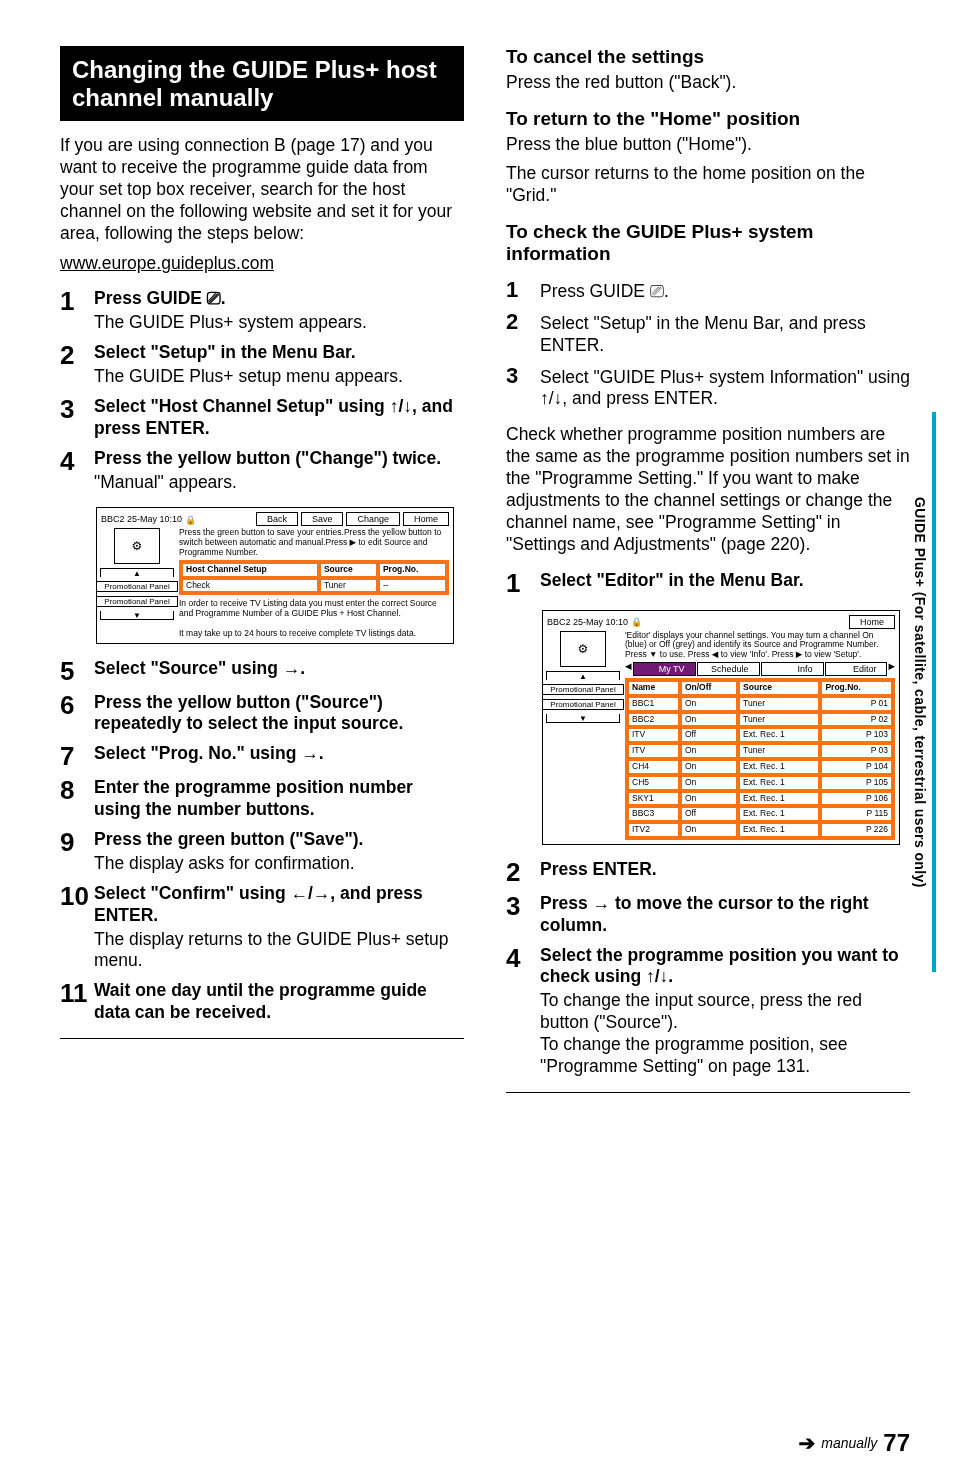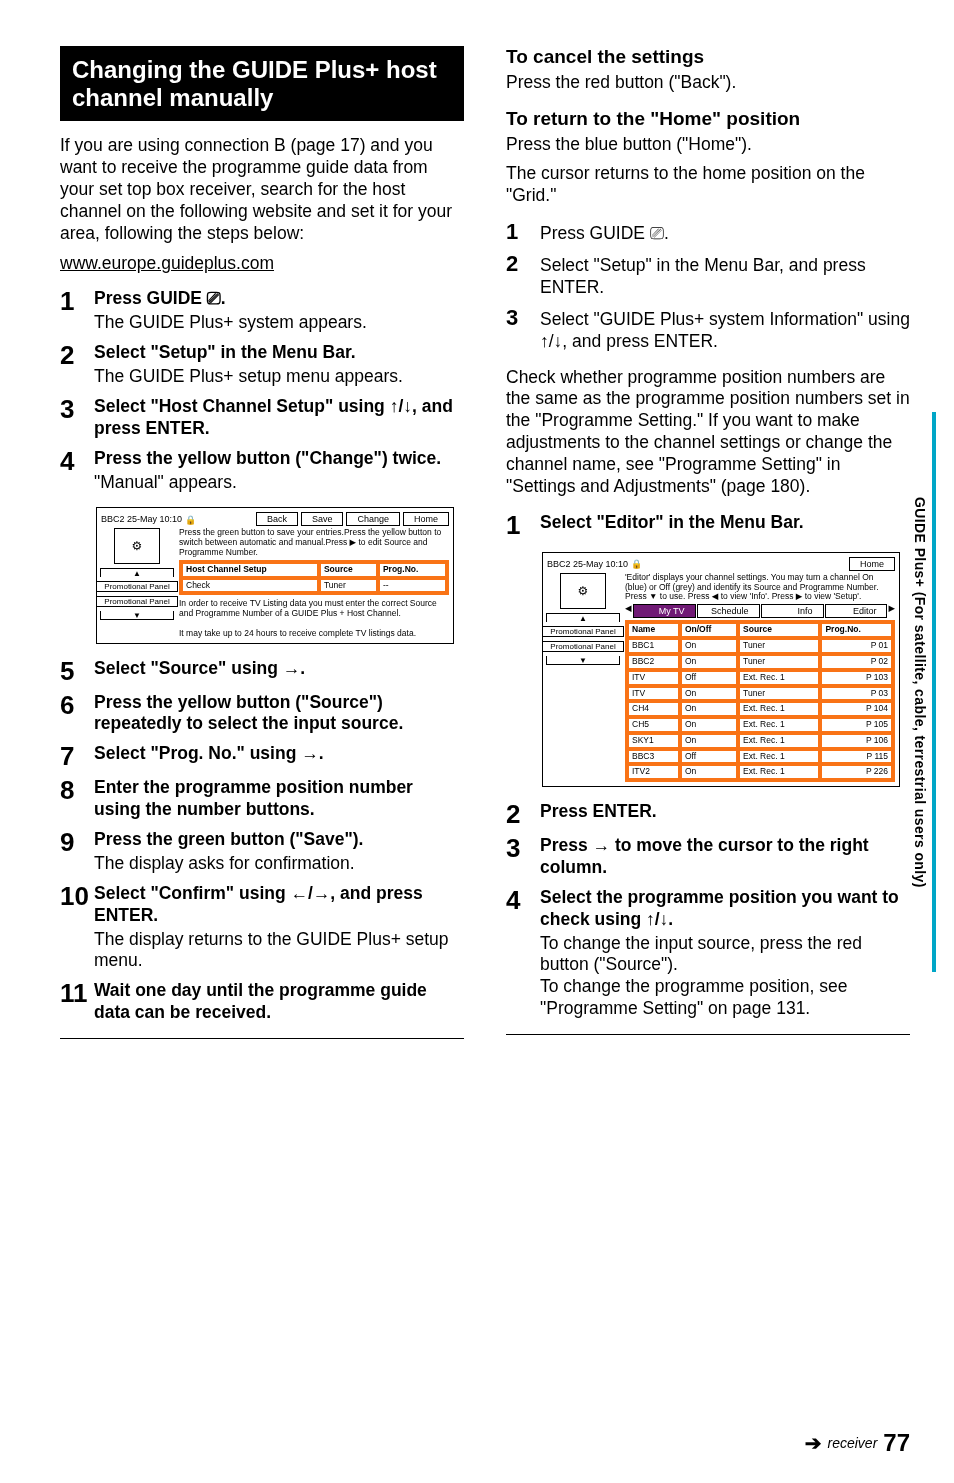--- a/index.html
+++ b/index.html
@@ -315,20 +315,21 @@
   </div>
 
   <div class="col">
     <div class="sub-head" style="margin-top:0">To cancel the settings</div>
     <p class="body-text">Press the red button ("Back").</p>
 
     <div class="sub-head">To return to the "Home" position</div>
     <p class="body-text">Press the blue button ("Home").</p>
     <p class="body-text">The cursor returns to the home position on the "Grid."</p>
 
+    <div class="sub-head">To check the GUIDE Plus+ system information</div>
     <div class="step-list">
       <div class="step">
           <div class="step-num small">1</div>
           <div class="step-body">
             <div class="step-desc">Press GUIDE ⎚.</div>
           </div>
         </div>
       <div class="step">
           <div class="step-num small">2</div>
           <div class="step-body">
@@ -336,21 +337,21 @@
           </div>
         </div>
       <div class="step">
           <div class="step-num small">3</div>
           <div class="step-body">
             <div class="step-desc">Select "GUIDE Plus+ system Information" using ↑/↓, and press ENTER.</div>
           </div>
         </div>
     </div>
 
-    <p class="body-text">Check whether programme position numbers are the same as the programme position numbers set in the "Programme Setting." If you want to make adjustments to the channel settings or change the channel name, see "Programme Setting" in "Settings and Adjustments" (page 180).</p>
+    <p class="body-text">Check whether programme position numbers are the same as the programme position numbers set in the "Programme Setting." If you want to make adjustments to the channel settings or change the channel name, see "Programme Setting" in "Settings and Adjustments" (page 220).</p>
 
     <div class="step-list">
       <div class="step">
           <div class="step-num">1</div>
           <div class="step-body">
             <div class="step-title">Select "Editor" in the Menu Bar.</div>
           </div>
         </div>
     </div>
 
@@ -474,15 +475,15 @@
 </div>
 
 <div class="side-tab">
   <div class="side-tab-inner">
     <div class="side-tab-text">GUIDE Plus+ (For satellite, cable, terrestrial users only)</div>
   </div>
 </div>
 
 <div class="footer">
   <span class="arrow">➔</span>
-  <span class="cont">receiver</span>
+  <span class="cont">manually</span>
   <span class="pagenum">77</span>
 </div>
 
 </body></html>

